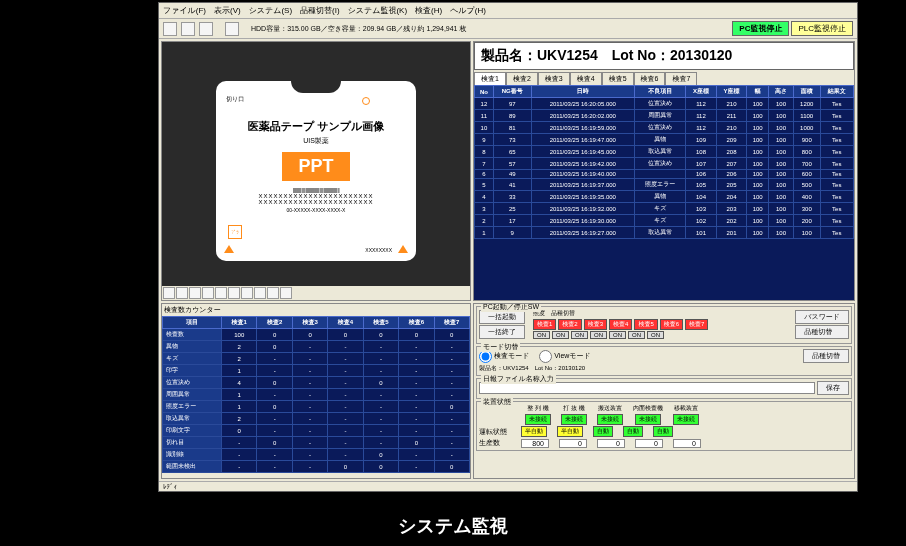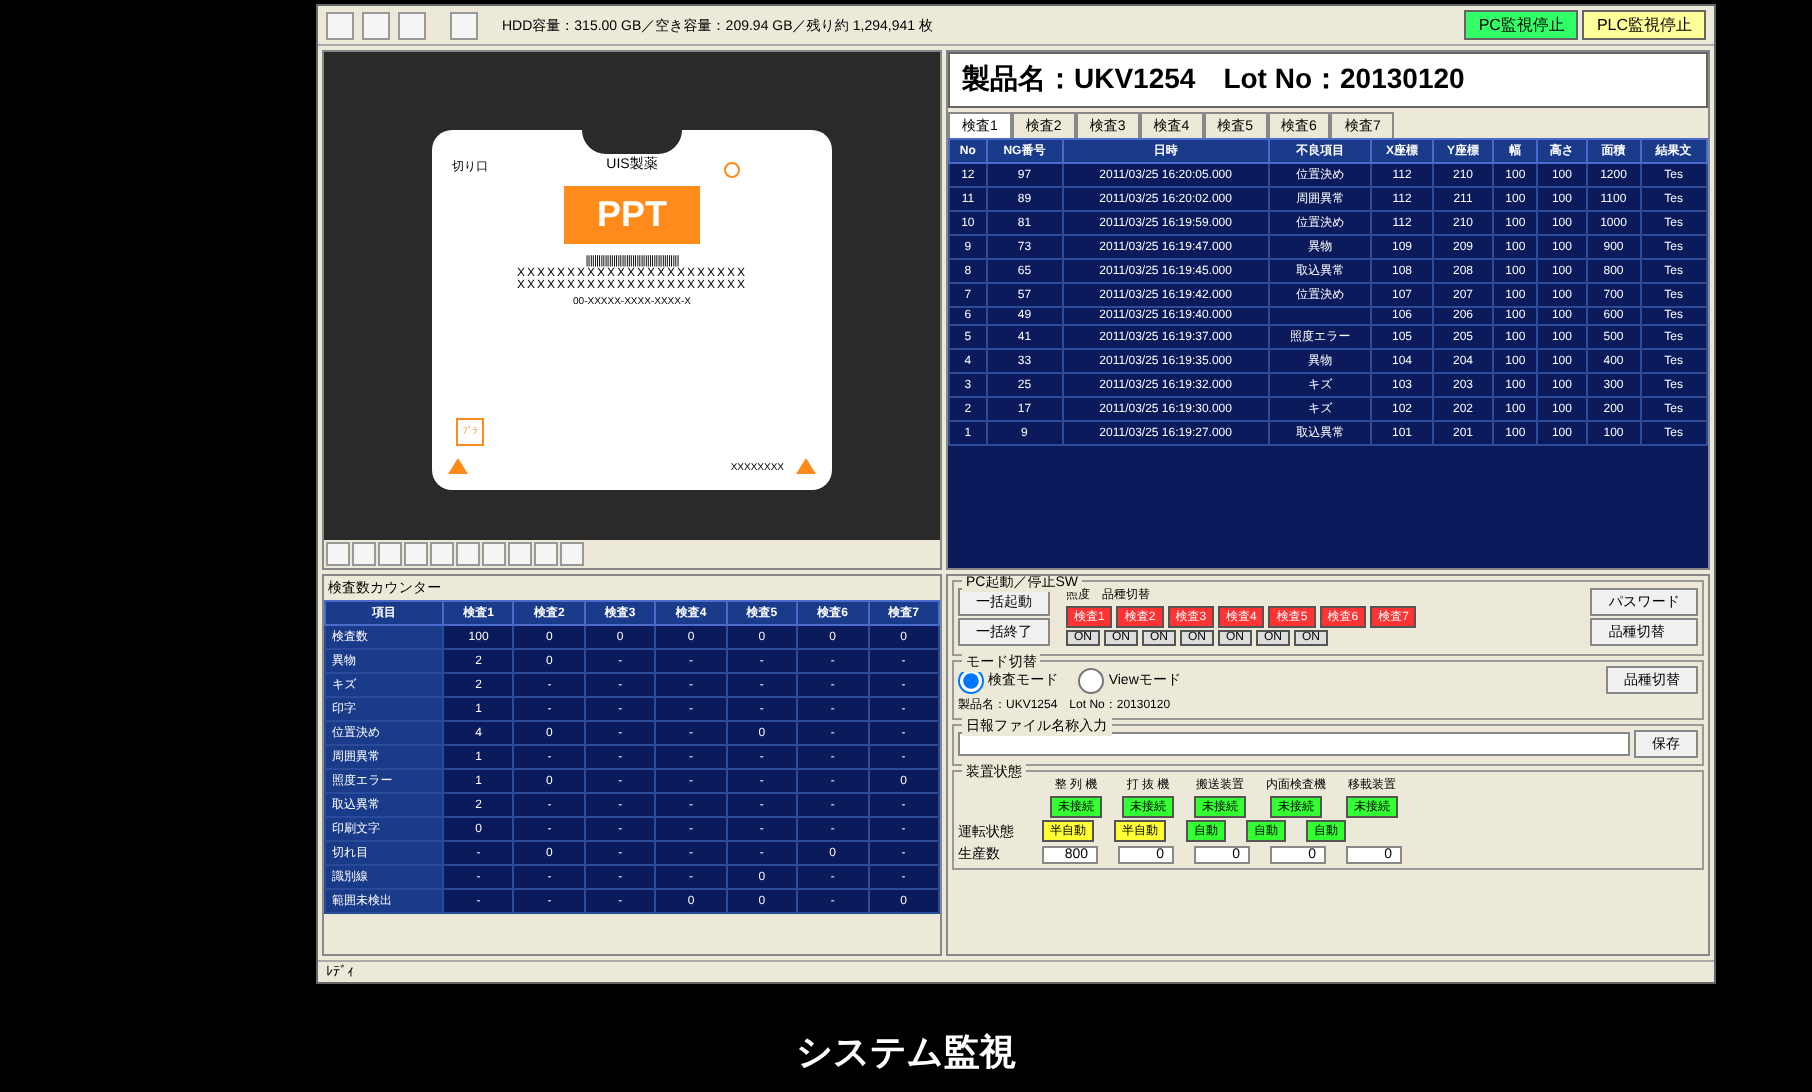--- a/index.html
+++ b/index.html
@@ -8,21 +8,21 @@
 .app { position:absolute; top:2px; left:158px; width:700px; height:490px; background:#ece9d8; border:1px solid #666; font-size:8px; display:flex; flex-direction:column; }
 .titlebar { background:linear-gradient(#4a7ac8,#3560a8); color:#fff; padding:2px 4px; font-size:9px; display:flex; align-items:center; }
 .titlebar .icon { width:10px; height:10px; background:#fff; margin-right:4px; }
 .menubar { background:#ece9d8; padding:2px 4px; display:flex; gap:8px; font-size:8px; border-bottom:1px solid #aaa; }
 .menubar span { cursor:default; }
 .toolbar { background:#ece9d8; padding:2px 4px; display:flex; align-items:center; gap:4px; border-bottom:1px solid #aaa; font-size:7px; }
 .tb-btn { width:14px; height:14px; border:1px solid #999; background:#f5f5f5; display:inline-block; }
 .hdd { margin-left:8px; font-size:7px; }
 .monitor-btns { margin-left:auto; display:flex; gap:2px; }
 .mon-btn { padding:1px 6px; font-size:8px; border:1px solid #666; }
-.pc-mon { background:#33ff66; }
+.pc-mon { background:#33ff66;font-weight:bold; }
 .plc-mon { background:#ffff99; }
 .main { flex:1; display:grid; grid-template-columns:310px 1fr; grid-template-rows:260px 1fr; gap:2px; padding:2px; overflow:hidden; }
 .pane { background:#ece9d8; border:1px solid #888; overflow:hidden; position:relative; }
 .img-pane { background:#2a2a2a; display:flex; align-items:center; justify-content:center; }
 .package { width:200px; height:180px; background:#fff; border-radius:10px; position:relative; padding:10px; display:flex; flex-direction:column; align-items:center; }
 .pkg-title { font-size:11px; font-weight:bold; margin-top:28px; }
 .pkg-sub { font-size:7px; margin-top:2px; }
 .pkg-box { background:#ff8c1a; color:#fff; font-size:18px; font-weight:bold; padding:4px 16px; margin-top:6px; }
 .pkg-bar { font-size:6px; margin-top:6px; letter-spacing:-0.5px; }
 .pkg-x { font-size:6px; letter-spacing:1px; }
@@ -64,39 +64,49 @@
 .img-toolbar span { width:12px; height:12px; border:1px solid #999; background:#f5f5f5; }
 .status { background:#ece9d8; border-top:1px solid #aaa; padding:1px 4px; font-size:7px; }
 .cols { display:flex; gap:10px; }
 .col { display:flex; flex-direction:column; align-items:center; gap:1px; }
 .col-h { font-size:6px; }
 </style>
 </head>
 <body>
 
 <div class="app">
+  <div class="menubar">
+    <span>ファイル(F)</span>
+    <span>表示(V)</span>
+    <span>システム(S)</span>
+    <span>品種切替(I)</span>
+    <span>システム監視(K)</span>
+    <span>検査(H)</span>
+    <span>ヘルプ(H)</span>
+  </div>
   <div class="toolbar">
     <span class="tb-btn"></span>
     <span class="tb-btn"></span>
     <span class="tb-btn"></span>
     <span class="tb-btn" style="margin-left:8px"></span>
     <span class="hdd">HDD容量：315.00 GB／空き容量：209.94 GB／残り約 1,294,941 枚</span>
     <div class="monitor-btns">
       <span class="mon-btn pc-mon">PC監視停止</span>
       <span class="mon-btn plc-mon">PLC監視停止</span>
     </div>
   </div>
 
   <div class="main">
 
     <div class="pane img-pane">
       <div class="package">
         <div class="pkg-notch"></div>
         <span style="position:absolute;top:14px;left:10px;font-size:6px">切り口</span>
         <span style="position:absolute;top:16px;right:46px;width:8px;height:8px;border:1px solid #ff8c1a;border-radius:50%"></span>
+        <div class="pkg-title">医薬品テープ サンプル画像</div>
         <div class="pkg-sub">UIS製薬</div>
         <div class="pkg-box">PPT</div>
         <div class="pkg-bar">||||||||||||||||||||||||||||||||||||||||||||</div>
         <div class="pkg-x">XXXXXXXXXXXXXXXXXXXXXXX</div>
         <div class="pkg-x">XXXXXXXXXXXXXXXXXXXXXXX</div>
         <span style="position:absolute;bottom:22px;left:12px;width:14px;height:14px;border:1px solid #ff8c1a;font-size:5px;color:#ff8c1a;display:flex;align-items:center;justify-content:center">ﾌﾟﾗ</span>
         <div style="font-size:5px;margin-top:2px">00-XXXXX-XXXX-XXXX-X</div>
         <span style="position:absolute;bottom:8px;right:24px;font-size:5px">XXXXXXXX</span>
         <span class="tri bl"></span>
         <span class="tri br"></span>

